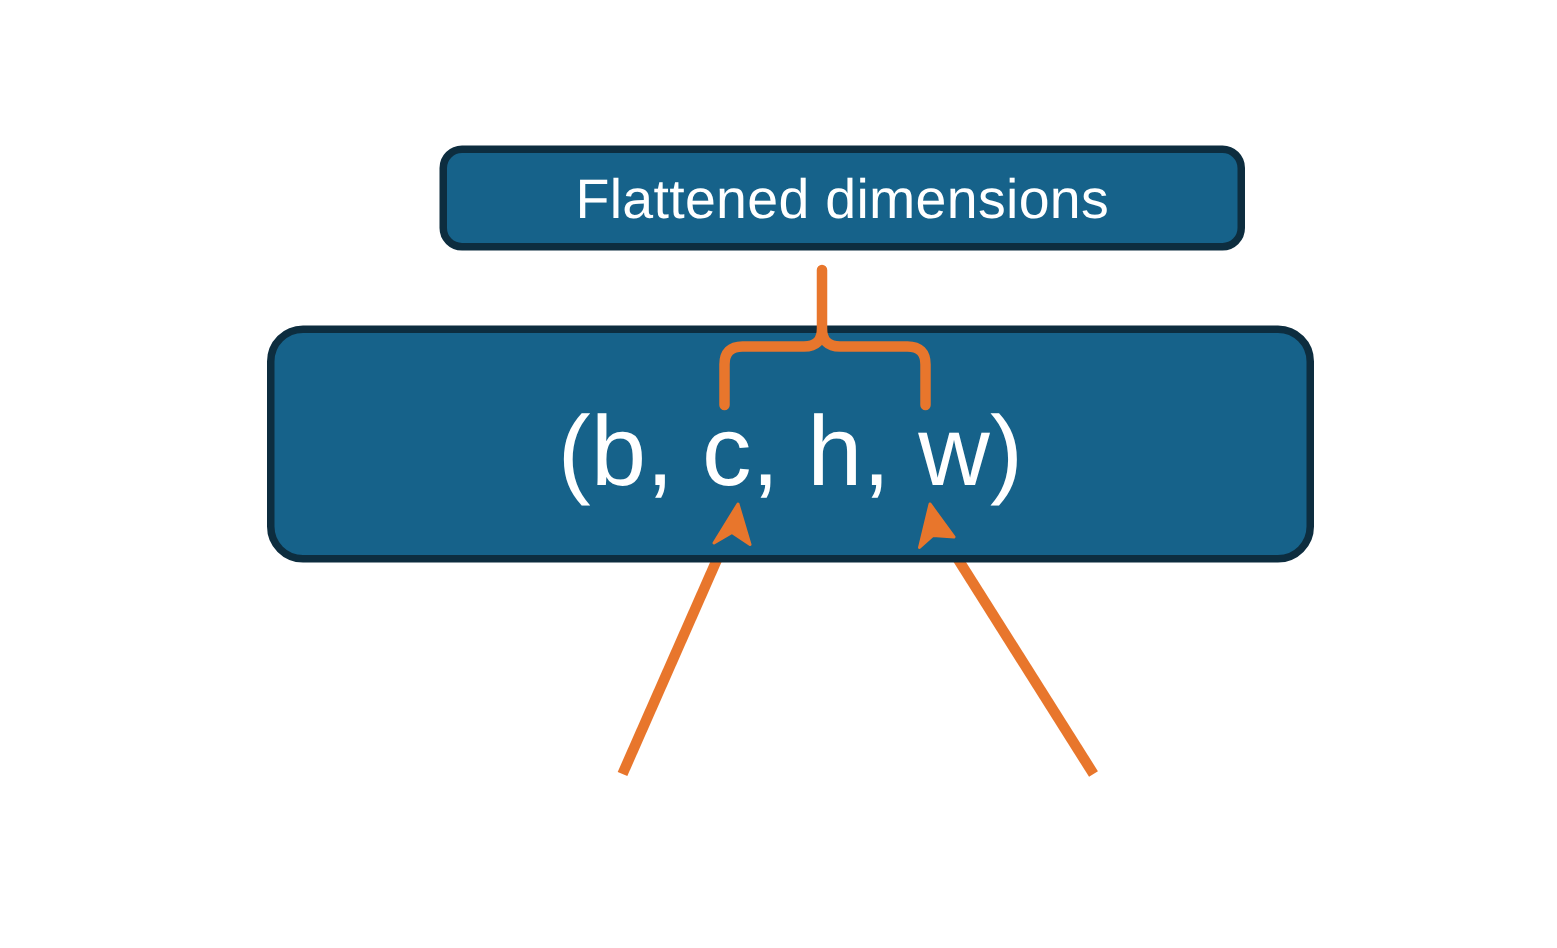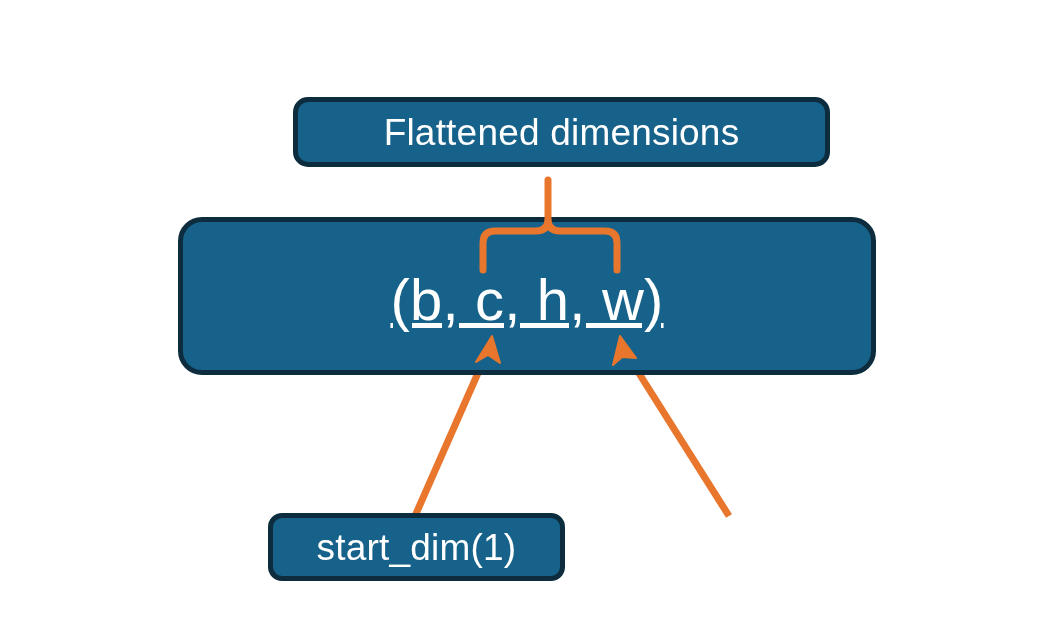--- a/index.html
+++ b/index.html
@@ -46,23 +46,22 @@
 
   
   #node-shape {
     left: 178px;
     top: 217px;
     width: 698px;
     height: 158px;
     border-radius: 24px;
   }
   #node-shape .node-label {
-    font-size: 58px;
+    font-size: 66px;
     transform: translateY(4px);
-    text-decoration: underline;
   }
 
   
   #node-start-dim {
     left: 268px;
     top: 513px;
     width: 297px;
     height: 68px;
     border-radius: 14px;
   }
@@ -107,23 +106,20 @@
   </svg>
 
   <div class="node" id="node-flattened">
     <span class="node-label">Flattened dimensions</span>
   </div>
 
   <div class="node" id="node-shape">
     <span class="node-label">(b, c, h, w)</span>
   </div>
 
-  <div class="node" id="node-start-dim">
-    <span class="node-label">start_dim(1)</span>
-  </div>
 
 
   <svg id="annotations" viewBox="0 0 1038 632" width="1038" height="632" xmlns="http://www.w3.org/2000/svg">
 
     <path d="M 483 270
              L 483 243
              Q 483 231 495 231
              L 536 231
              Q 548 231 548 219
              L 548 180

